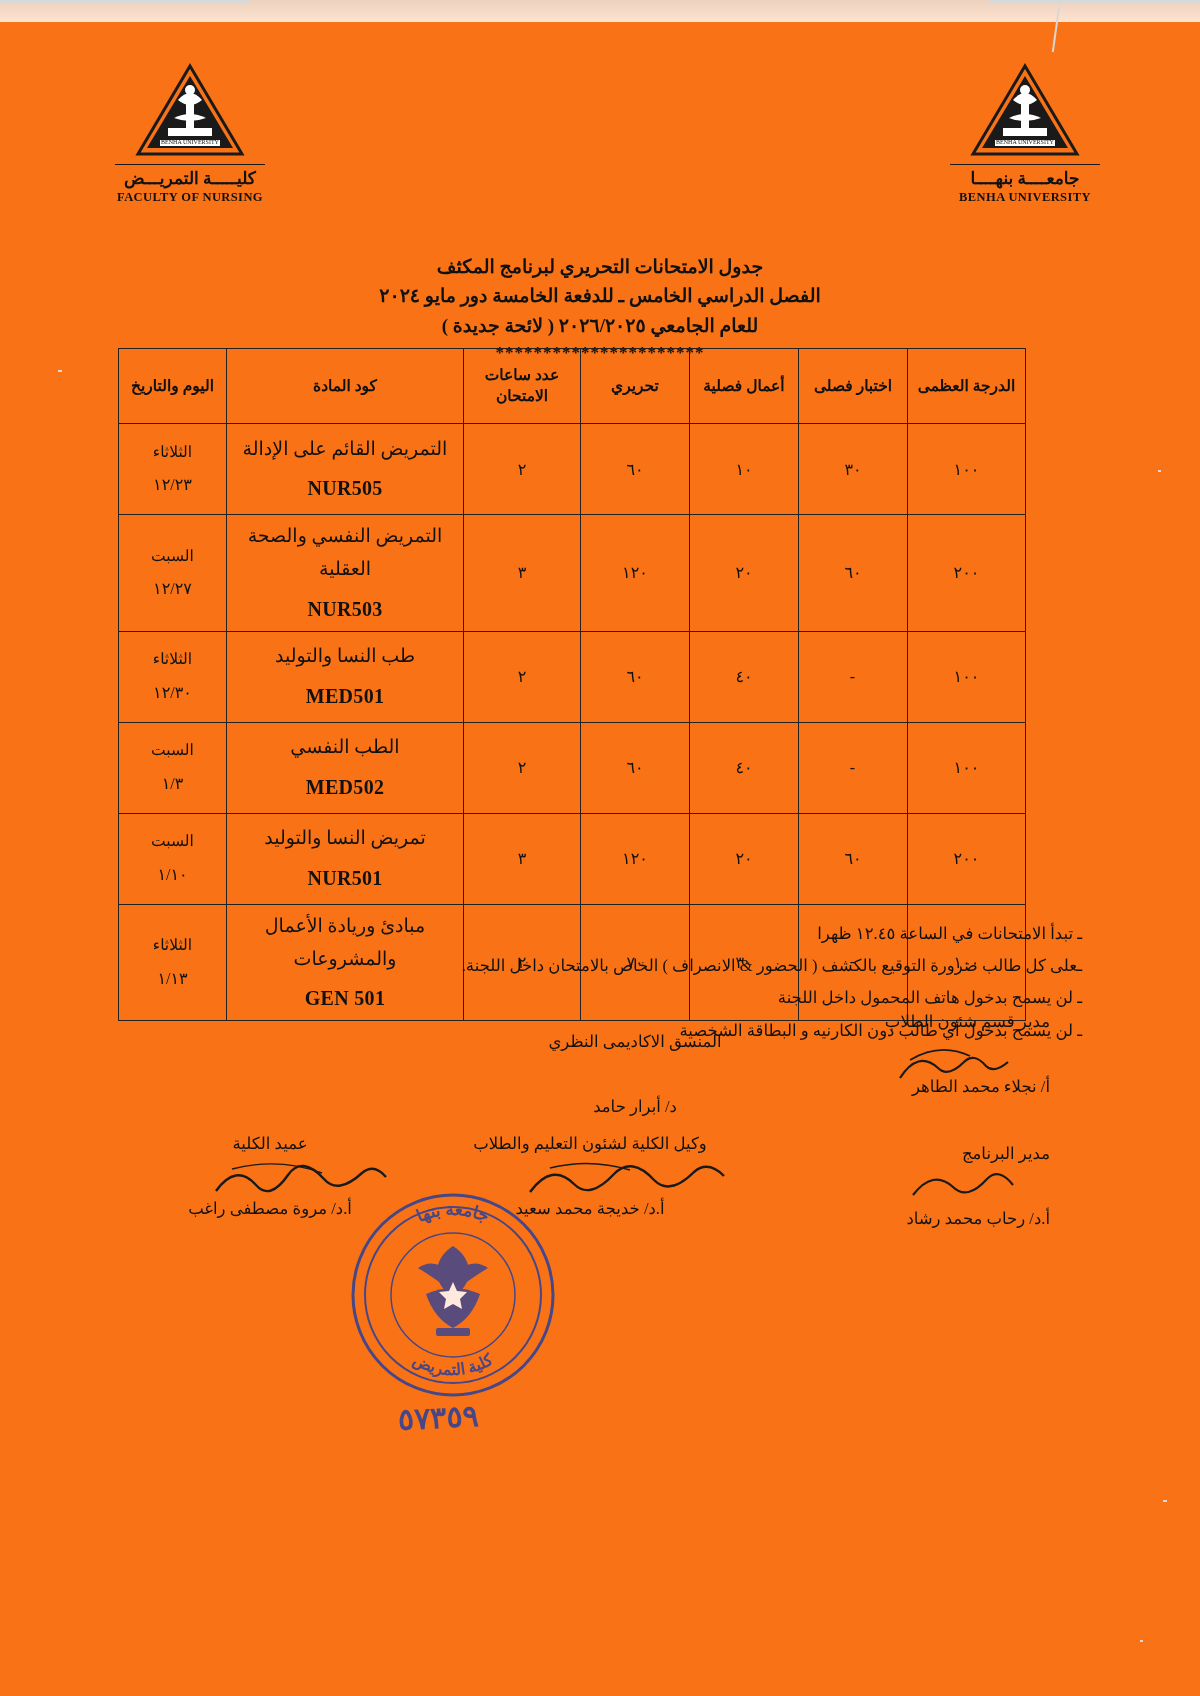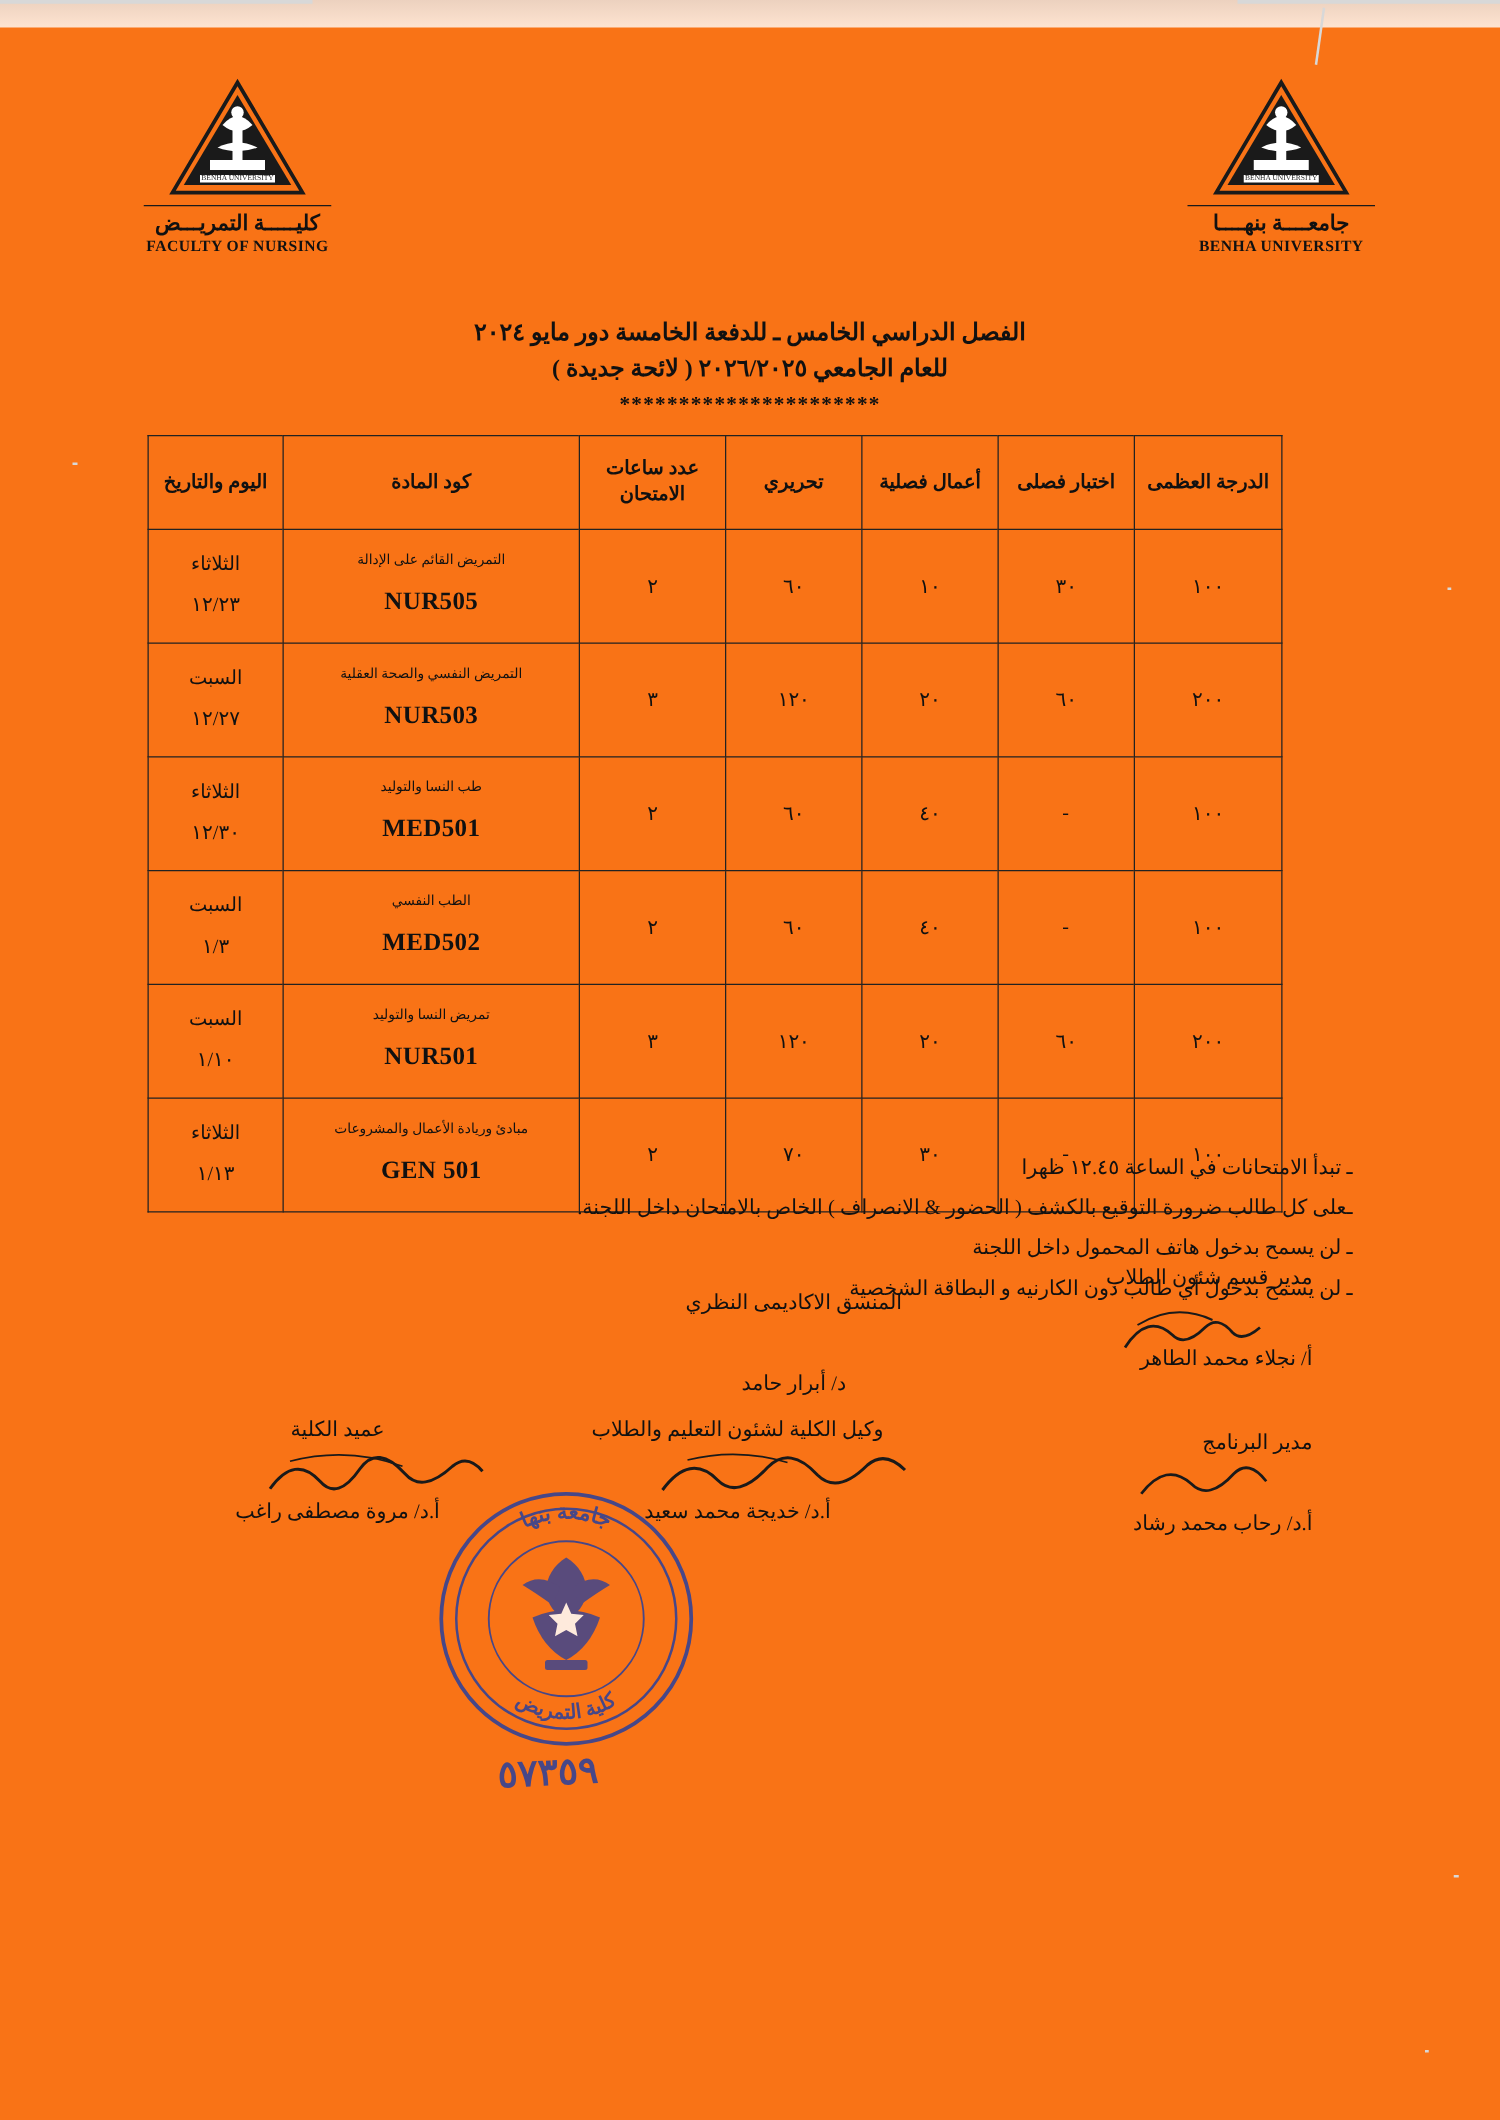--- a/index.html
+++ b/index.html
@@ -114,21 +114,21 @@
   .c-write { width: 104px; margin-left: 27px; }
   .c-hours { width: 112px; margin-top: 24px; }
   .c-subj  { width: 232px; }
   .c-day   { width: 103px; }
 
   .subj-cell {
     text-align: center;
     line-height: 1.75;
     padding: 2px 6px;
   }
-  .subj-ar { font-size: 11px; display:block; }
+  .subj-ar { font-size: 19px; display:block; }
   .subj-code {
     font-family: "Liberation Serif", serif;
     font-weight: bold;
     font-size: 20px;
     display: block;
     letter-spacing: .3px;
     margin-top: 6px;
   }
   .day-cell { line-height: 2.1; font-size: 15.5px; font-weight: normal;}
   .day-name { display:block; }
@@ -233,20 +233,21 @@
         <path d="M44 58 q16 -8 32 0 q-16 6 -32 0z" fill="#ffffff"></path>
         <circle cx="60" cy="30" r="5" fill="#ffffff"></circle>
         <text x="60" y="84" font-size="6" fill="#1a1a1a" text-anchor="middle" font-family="Liberation Serif, serif">BENHA UNIVERSITY</text>
       </svg>
     </div>
     <div class="logo-line-ar">جامعــــة بنهــــا</div>
     <div class="logo-line-en">BENHA UNIVERSITY</div>
   </div>
 
   <div class="title-block">
+    <div>جدول الامتحانات التحريري لبرنامج المكثف</div>
     <div>الفصل الدراسي الخامس ـ للدفعة الخامسة دور مايو ٢٠٢٤</div>
     <div>للعام الجامعي ٢٠٢٦/٢٠٢٥ ( لائحة جديدة )</div>
     <div class="stars">**********************</div>
   </div>
 
   <table class="exam">
     <thead>
       <tr>
         <th class="c-grade">الدرجة العظمى</th>
         <th class="c-mid">اختبار فصلى</th>

